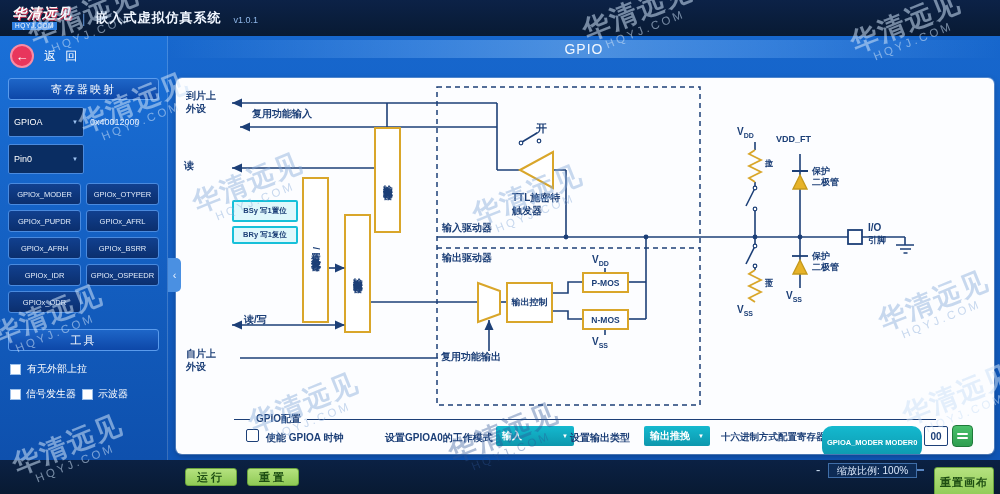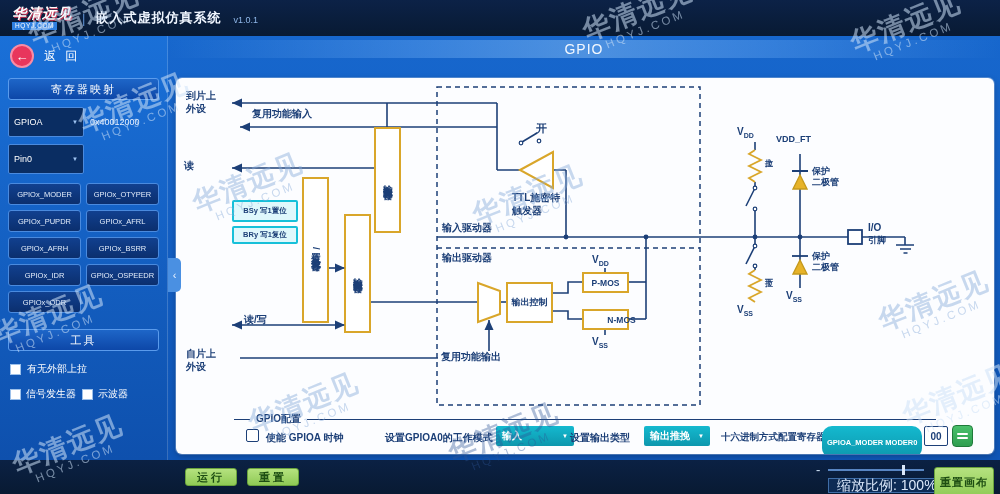--- a/index.html
+++ b/index.html
@@ -71,21 +71,21 @@
 
   
   .footer{position:absolute;left:0;right:0;bottom:0;height:34px;background:linear-gradient(180deg,#0b2144,#081a33);z-index:5;}
   .green-btn{position:absolute;background:linear-gradient(180deg,#b5e27f,#8fca55);border:1px solid #69a33c;border-radius:3px;color:#1d4d12;font-size:11px;font-weight:700;display:flex;align-items:center;justify-content:center;letter-spacing:3px;cursor:pointer;}
   .btn-run{left:185px;top:8px;width:52px;height:18px;}
   .btn-reset{left:247px;top:8px;width:52px;height:18px;}
   .btn-reset-canvas{right:6px;top:7px;width:60px;height:31px;letter-spacing:1px;text-align:right;}
   .zoom-minus{position:absolute;left:816px;top:2px;color:#cfe2f5;font-size:13px;cursor:pointer;}
   .zoom-track{position:absolute;left:828px;top:9px;width:96px;height:2px;background:#5885c2;}
   .zoom-handle{position:absolute;left:74px;top:-4px;width:3px;height:10px;background:#dce9fb;cursor:pointer;}
-  .zoom-label-box{position:absolute;left:828px;top:18px;height:15px;padding:0 8px;border:1px solid #3f6ea8;background:#0d2b55;color:#dce9fb;font-size:14px;display:flex;align-items:center;text-align:center;}
+  .zoom-label-box{position:absolute;left:828px;top:3px;height:15px;padding:0 8px;border:1px solid #3f6ea8;background:#0d2b55;color:#dce9fb;font-size:10px;display:flex;align-items:center;text-align:center;}
 
   
   .wm-layer{position:absolute;inset:0;z-index:50;pointer-events:none;}
   .wm{position:absolute;width:160px;text-align:center;transform:rotate(-22deg);line-height:1.05;}
   .wm .l1{display:block;font-size:27px;font-weight:bold;letter-spacing:2px;}
   .wm .l2{display:block;font-size:11.5px;letter-spacing:3px;}
   .wm-light{color:rgba(205,225,248,.55);}
   .wm-mid{color:rgba(135,170,218,.45);}
   .wm-dark{color:rgba(45,85,150,.38);}
 </style>
@@ -273,21 +273,21 @@
         <div class="dlbl" style="left:10px;top:270px;width:48px;">自片上
 外设</div>
         <div class="dlbl onwhite" style="left:262px;top:273px;">复用功能输出</div>
         <div class="dlbl" style="left:360px;top:44px;font-size:11px;">开</div>
         <div class="dlbl" style="left:336px;top:114px;width:70px;">TTL施密特
 触发器</div>
         <div class="dlbl" style="left:266px;top:144px;">输入驱动器</div>
         <div class="dlbl" style="left:266px;top:174px;">输出驱动器</div>
         <div class="boxlbl" style="left:331px;top:205px;width:45px;height:39px;font-size:9px;">输出控制</div>
         <div class="boxlbl" style="left:407px;top:195px;width:45px;height:19px;font-size:8.5px;">P-MOS</div>
-        <div class="boxlbl" style="left:407px;top:232px;width:45px;height:19px;font-size:8.5px;margin-left:16px;">N-MOS</div>
+        <div class="boxlbl" style="left:407px;top:232px;width:45px;height:19px;font-size:8.5px;">N-MOS</div>
         <div class="dlbl vsub" style="left:416px;top:176px;"><span>V</span><sub>DD</sub></div>
         <div class="dlbl vsub" style="left:416px;top:258px;"><span>V</span><sub>SS</sub></div>
         <div class="dlbl vsub" style="left:561px;top:48px;"><span>V</span><sub>DD</sub></div>
         <div class="dlbl vsub" style="left:561px;top:226px;"><span>V</span><sub>SS</sub></div>
         <div class="vlbl" style="left:586px;top:74px;font-size:8px;">上拉</div>
         <div class="vlbl" style="left:586px;top:194px;font-size:8px;">下拉</div>
         <div class="dlbl" style="left:600px;top:56px;font-size:9px;">VDD_FT</div>
         <div class="dlbl" style="left:636px;top:88px;width:42px;font-size:9px;">保护
 二极管</div>
         <div class="dlbl" style="left:636px;top:173px;width:42px;font-size:9px;">保护

